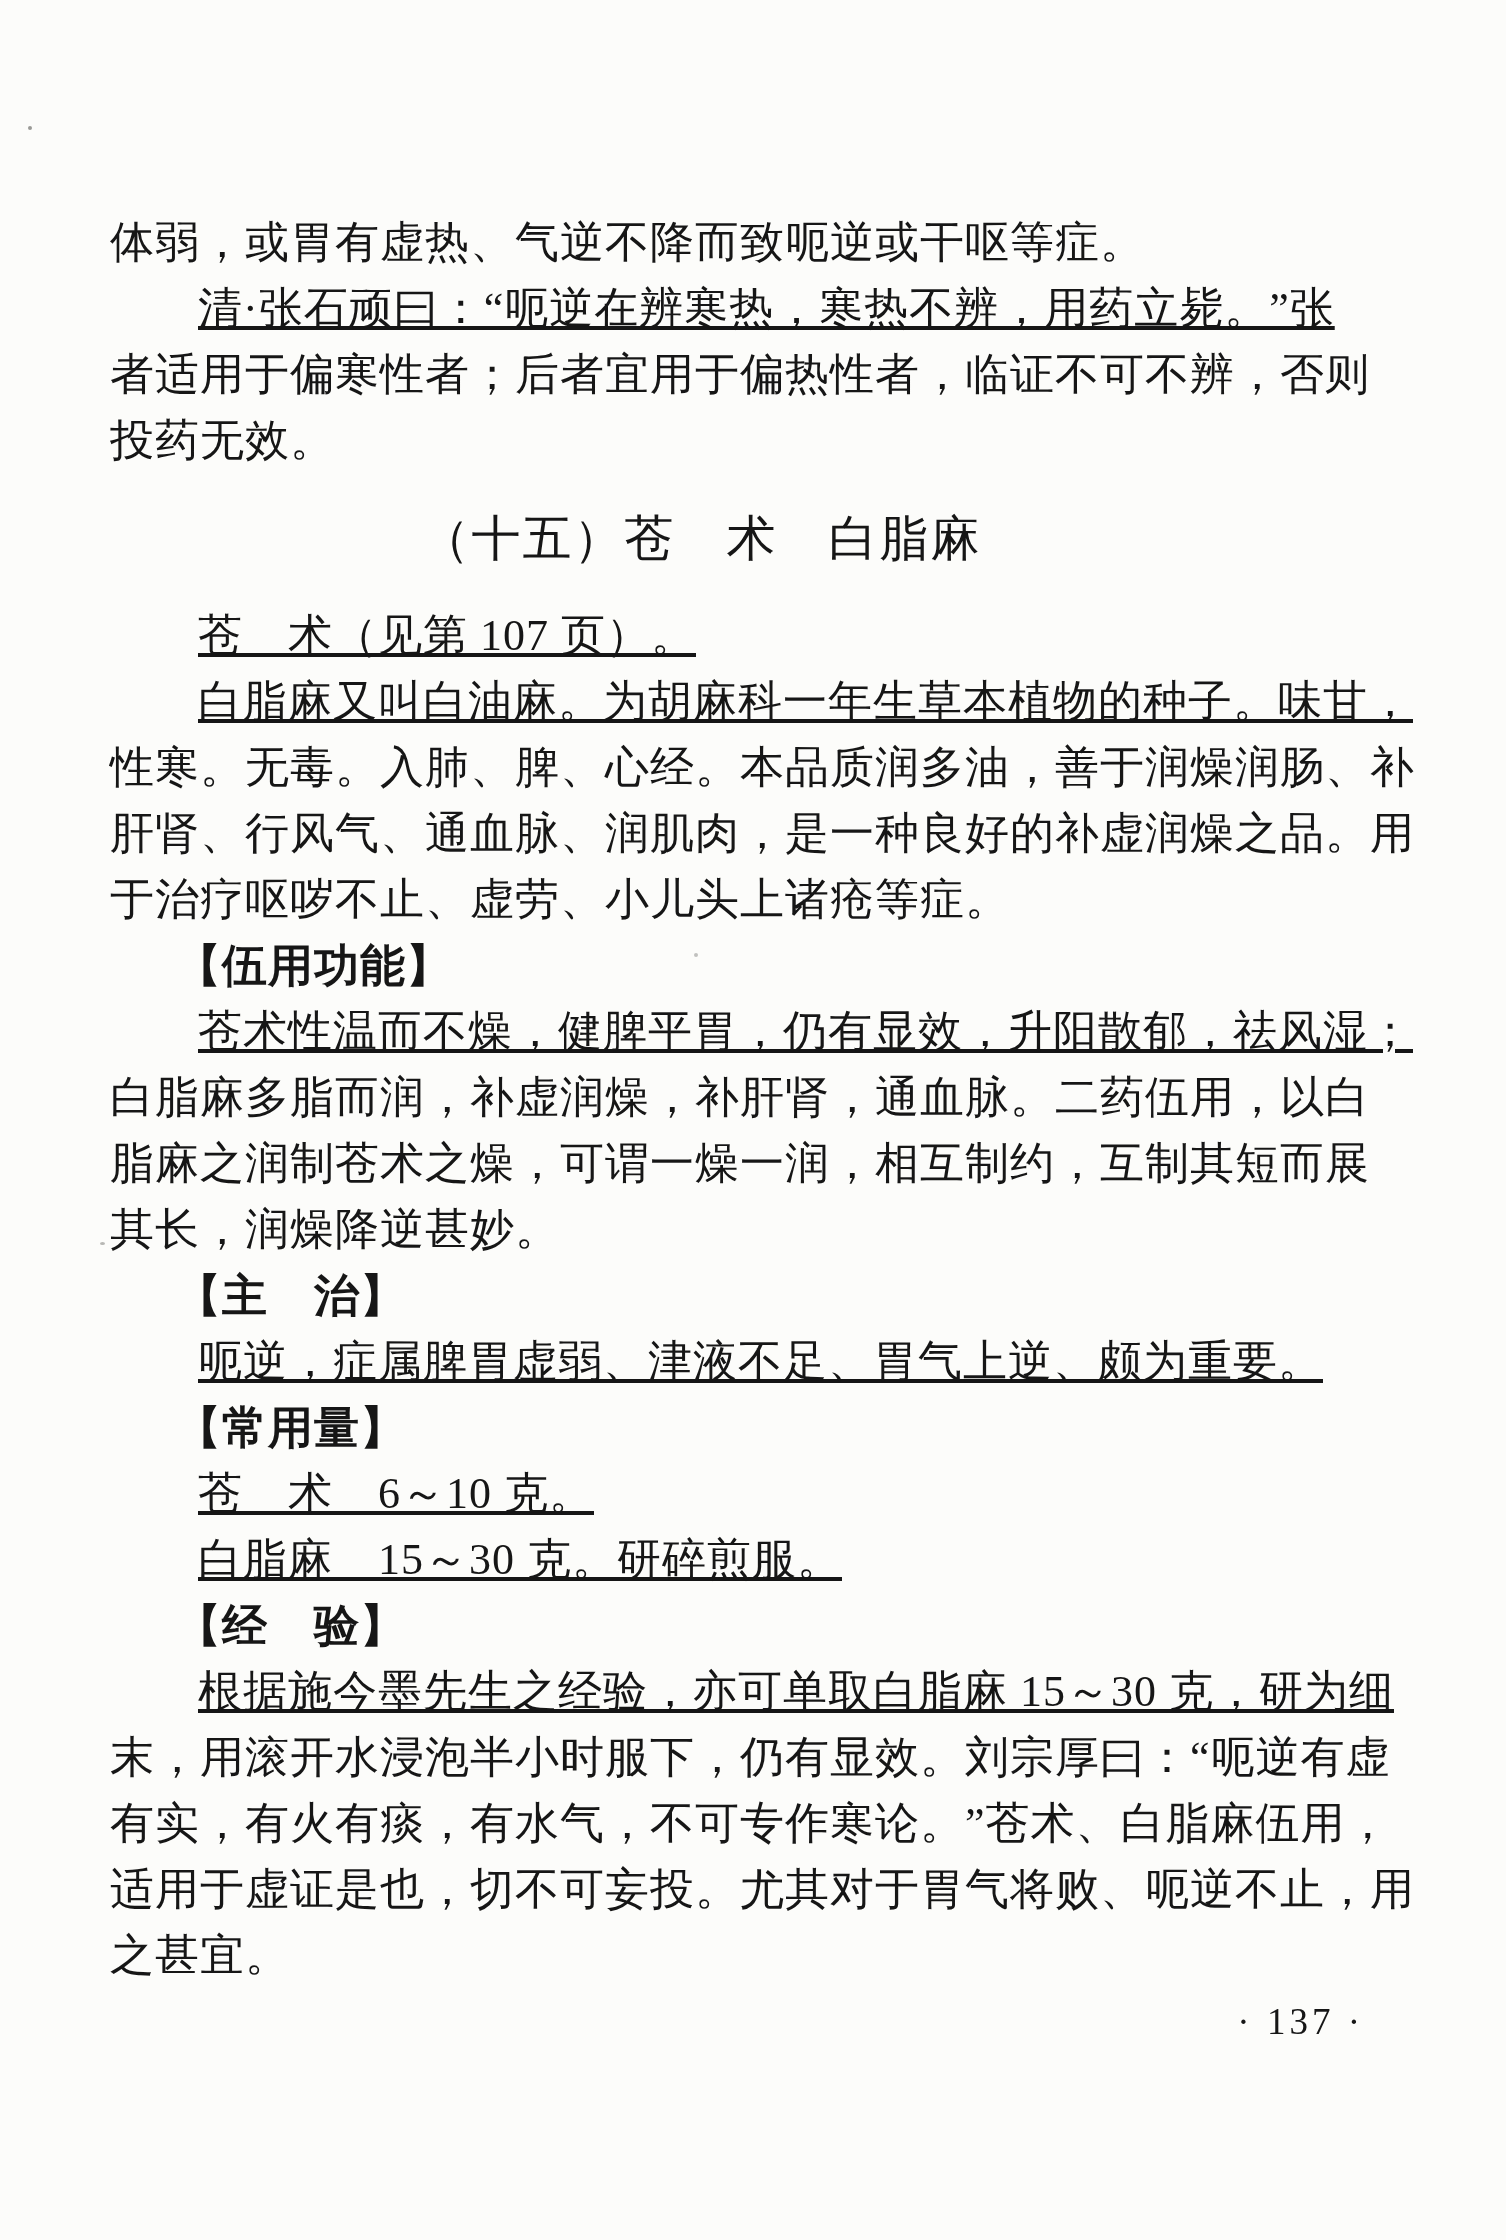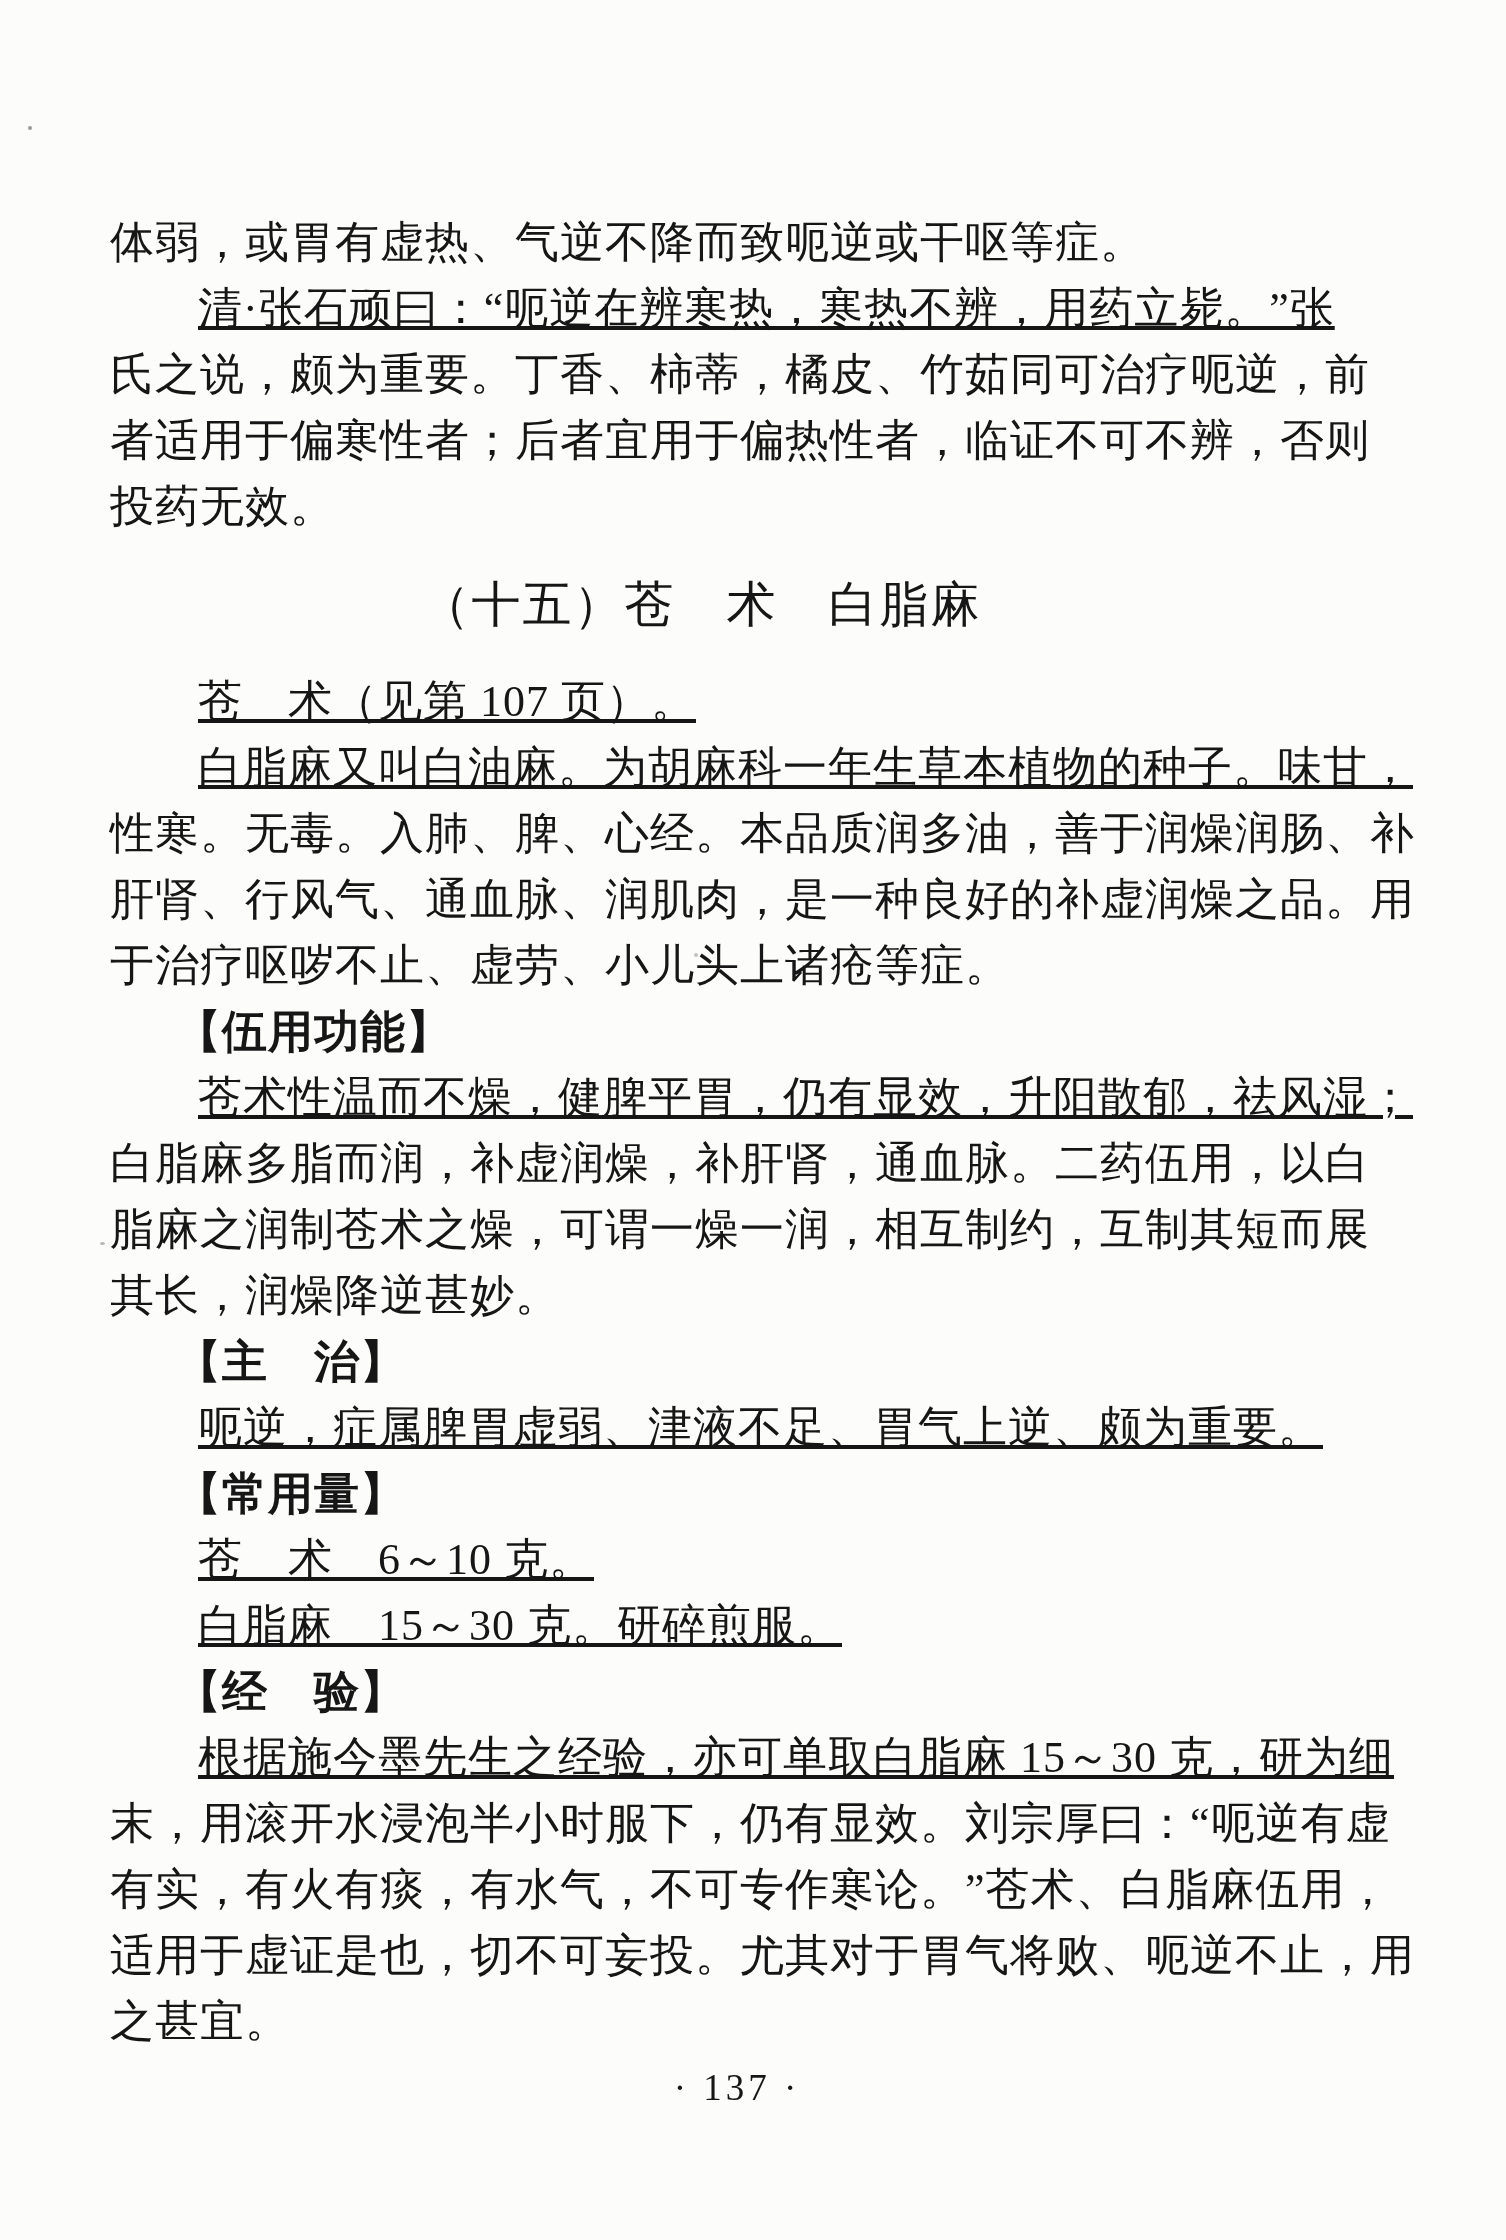--- a/index.html
+++ b/index.html
@@ -35,21 +35,21 @@
     font-size:49px;
     text-align:center;
     padding-right:100px;
     margin-top:32px;
     margin-bottom:31px;
     white-space:nowrap;
     letter-spacing:2px;
     height:66px;line-height:66px;
   }
   .pagenum{
-    text-align:center;
+    text-align:right;
     padding-right:28px;
     font-size:37px;
     letter-spacing:4px;
     height:66px;line-height:66px;
   }
   .speck{
     position:absolute;
     background:#9a9a96;
     border-radius:50%;
   }
@@ -62,21 +62,20 @@
 
 <div class="page">
   <span class="speck s1"></span>
   <span class="speck s2"></span>
   <span class="speck s3"></span>
 
   <div class="content">
 
     <div class="ln">体弱，或胃有虚热、气逆不降而致呃逆或干呕等症。</div>
     <div class="ln indent">清·张石顽曰：“呃逆在辨寒热，寒热不辨，用药立毙。”张</div>
-    <div class="ln">氏之说，颇为重要。丁香、柿蒂，橘皮、竹茹同可治疗呃逆，前</div>
     <div class="ln">者适用于偏寒性者；后者宜用于偏热性者，临证不可不辨，否则</div>
     <div class="ln">投药无效。</div>
 
     <div class="ln heading">（十五）苍　术　白脂麻</div>
 
     <div class="ln indent">苍　术（见第 107 页）。</div>
     <div class="ln indent">白脂麻又叫白油麻。为胡麻科一年生草本植物的种子。味甘，</div>
     <div class="ln">性寒。无毒。入肺、脾、心经。本品质润多油，善于润燥润肠、补</div>
     <div class="ln">肝肾、行风气、通血脉、润肌肉，是一种良好的补虚润燥之品。用</div>
     <div class="ln">于治疗呕哕不止、虚劳、小儿头上诸疮等症。</div>

